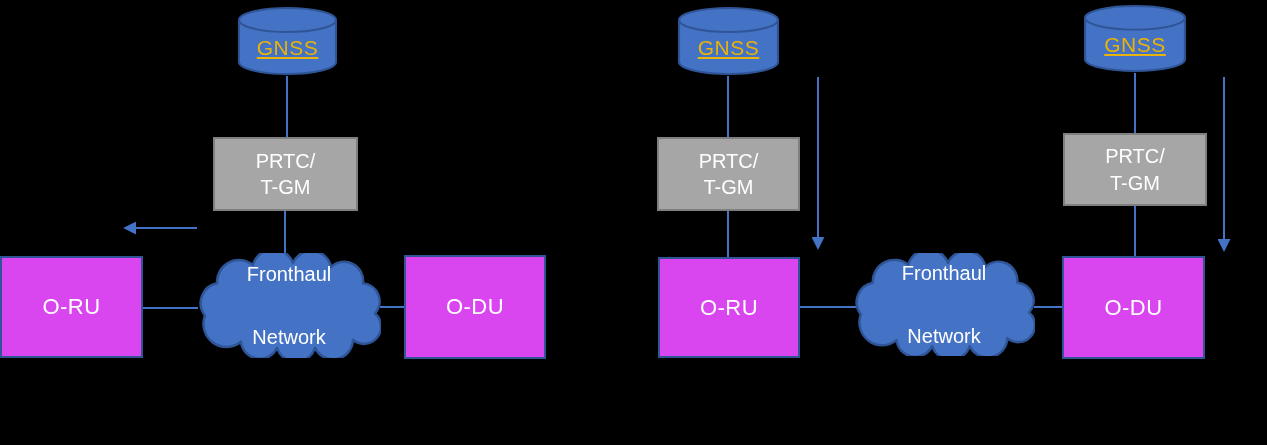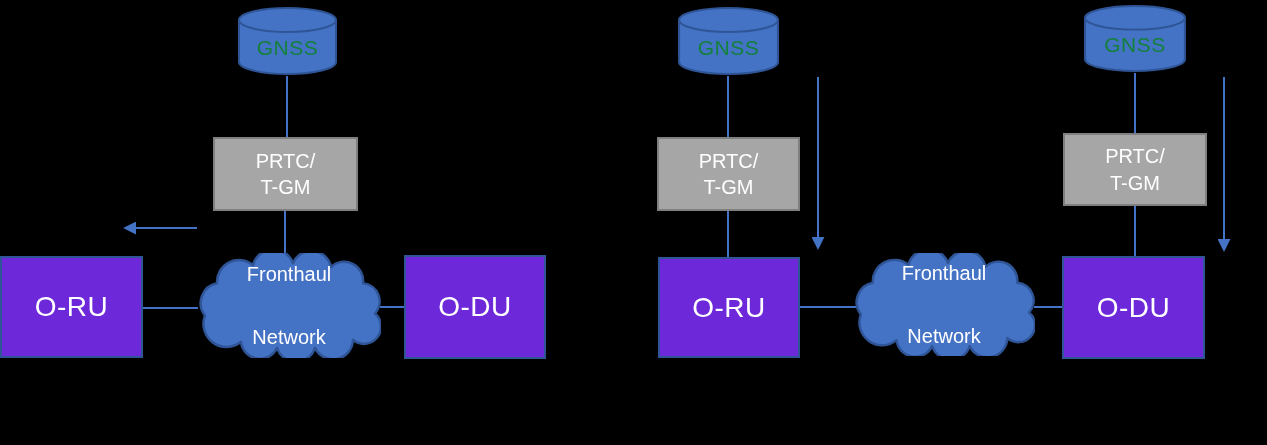--- a/index.html
+++ b/index.html
@@ -12,27 +12,27 @@
   }
   .overlay{position:absolute;left:0;top:0;width:1267px;height:445px;}
   .conn{stroke:#4472C4;stroke-width:2;fill:none;}
   .node{position:absolute;}
   .node svg{position:absolute;left:0;top:0;width:100%;height:100%;display:block;}
   .shape-fill{fill:#4472C4;stroke:#2F5597;stroke-width:2;stroke-linejoin:round;}
   .cloud-fill{fill:#4472C4;stroke:#2F5597;stroke-width:2.5;stroke-linejoin:round;}
   .cyl-label{
     position:absolute;left:0;right:0;top:16px;bottom:4px;
     display:flex;align-items:center;justify-content:center;
-    color:#15803d;font-size:21px;letter-spacing:0.5px;
+    color:#eab308;font-size:21px;letter-spacing:0.5px;text-decoration:underline;
   }
   .box{
     display:flex;flex-direction:column;align-items:center;justify-content:center;
     color:#FFFFFF;box-sizing:border-box;text-align:center;
   }
-  .blue-box{background:#6d28d9;border:2px solid #2F5597;font-size:28px;letter-spacing:0.5px;}
+  .blue-box{background:#d946ef;border:2px solid #2F5597;font-size:22px;letter-spacing:0.5px;}
   .gray-box{background:#A6A6A6;border:2px solid #7F7F7F;font-size:20px;line-height:1.32;}
   .cloud-label{
     position:absolute;left:0;right:0;top:0;bottom:0;
     display:flex;flex-direction:column;align-items:center;justify-content:center;
     color:#FFFFFF;font-size:20px;line-height:1.35;text-align:center;gap:36px;
   }
 </style>
 </head>
 <body>
 

